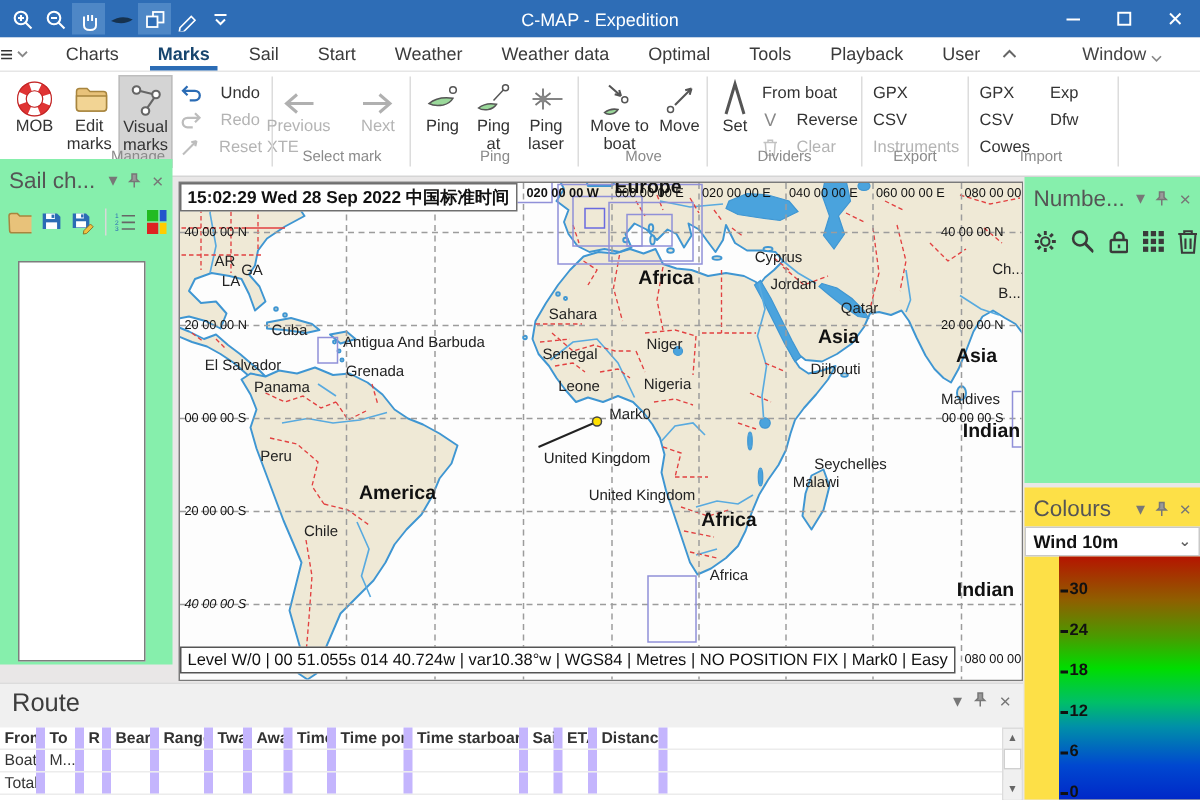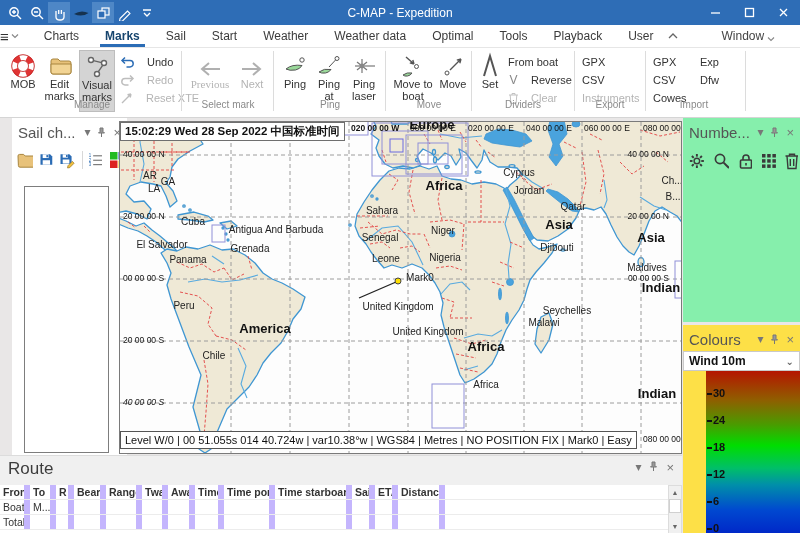--- a/index.html
+++ b/index.html
@@ -29,21 +29,21 @@
   .bigbtn { position:absolute; top:2px; height:62px; text-align:center; font-size:11px; color:#333; line-height:12px; }
   .bigbtn .bicon { height:28px; display:flex; align-items:flex-end; justify-content:center; }
   .bigbtn.sel { background:#d4d4d4; border:1px solid #bdbdbd; }
   .smallrow { position:absolute; display:flex; align-items:center; gap:12px; font-size:11px; color:#333; white-space:nowrap; height:16px; }
   .smallrow.dis { color:#b4b4b4; }
   .vglyph { color:#888; font-size:12px; width:11px; display:inline-block; text-align:center; }
   
   .panel-hd { display:flex; align-items:center; height:28px; padding:0 6px; color:#555; font-size:15px; }
   .panel-ctrls { margin-left:auto; display:flex; align-items:center; gap:7px; color:#777; }
   .pc { font-size:12px; line-height:1; }
-  #sail-panel { position:absolute; left:0; top:118px; width:115px; height:337px; background:#ffffff;margin-left:12px; }
+  #sail-panel { position:absolute; left:0; top:106px; width:115px; height:337px; background:#86efac; }
   #sail-tools { display:flex; align-items:center; gap:6px; padding:4px 4px 0 5px; }
   #sail-list { position:absolute; left:12px; top:68px; width:85px; height:267px; background:#fff; border:1px solid #7d7d7d; }
   #numbers-panel { position:absolute; left:683px; top:118px; width:117px; height:204px; background:#86efac; }
   #numbers-tools { display:flex; align-items:center; gap:8px; padding:6px 2px 0 6px; }
   #colours-panel { position:absolute; left:683px; top:325px; width:117px; height:208px; background:#fde047; }
   #wind-select { position:absolute; left:0; top:26px; width:117px; height:20px; background:#fff; border:1px solid #c9c9c9; display:flex; align-items:center; font-size:12px; font-weight:bold; color:#111; padding:0 5px; }
   #wind-select .chev { margin-left:auto; color:#666; font-size:10px; }
   #gradient { position:absolute; left:0; top:46px; width:117px; height:162px;
      background:linear-gradient(180deg,#b51500 0%,#8f5f00 18%,#4a9b00 33%,#00dd00 46%,#00bf68 60%,#0090a8 70%,#0048d0 86%,#0028c8 100%);margin-left:23px; }
   .ctick { position:absolute; left:7px; font-size:11px; font-weight:bold; color:#111; transform:translateY(-50%); }
@@ -226,21 +226,21 @@
   </div>
   <div class="smallrow dis" style="left:120px;top:42px;">
     <svg width="14" height="13">
         <path d="M2,11 L11,2 M11,2 l-3.5,0.8 M11,2 l-0.8,3.5" fill="none" stroke="#bdbdbd" stroke-width="1.4"></path>
       </svg>
     <span>Reset XTE</span>
   </div>
   <div class="grp-label" style="left:92px;">Manage</div>
   <div class="rib-sep" style="left:181px;"></div>
 
-  <div class="bigbtn" style="left:187px;width:46px;color:#b4b4b4;font-family:Liberation Serif, serif;">
+  <div class="bigbtn" style="left:176px;width:46px;color:#b4b4b4;">
     <div class="bicon">
         <svg width="24" height="18">
           <path d="M22,9 H5 M11,3 L4,9 L11,15" fill="none" stroke="#b0b0b0" stroke-width="2"></path>
         </svg>
       </div>
     <div>Previous</div>
   </div>
   <div class="bigbtn" style="left:235px;width:34px;color:#b4b4b4;">
     <div class="bicon">
         <svg width="24" height="18">

